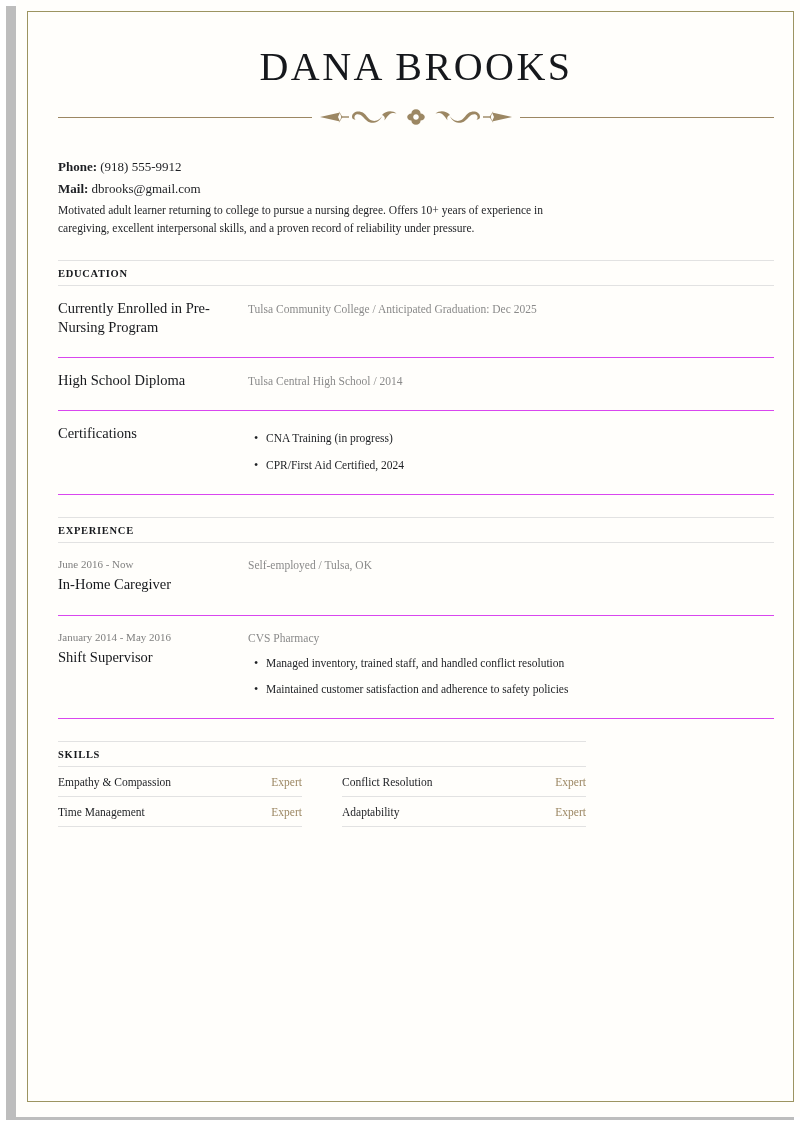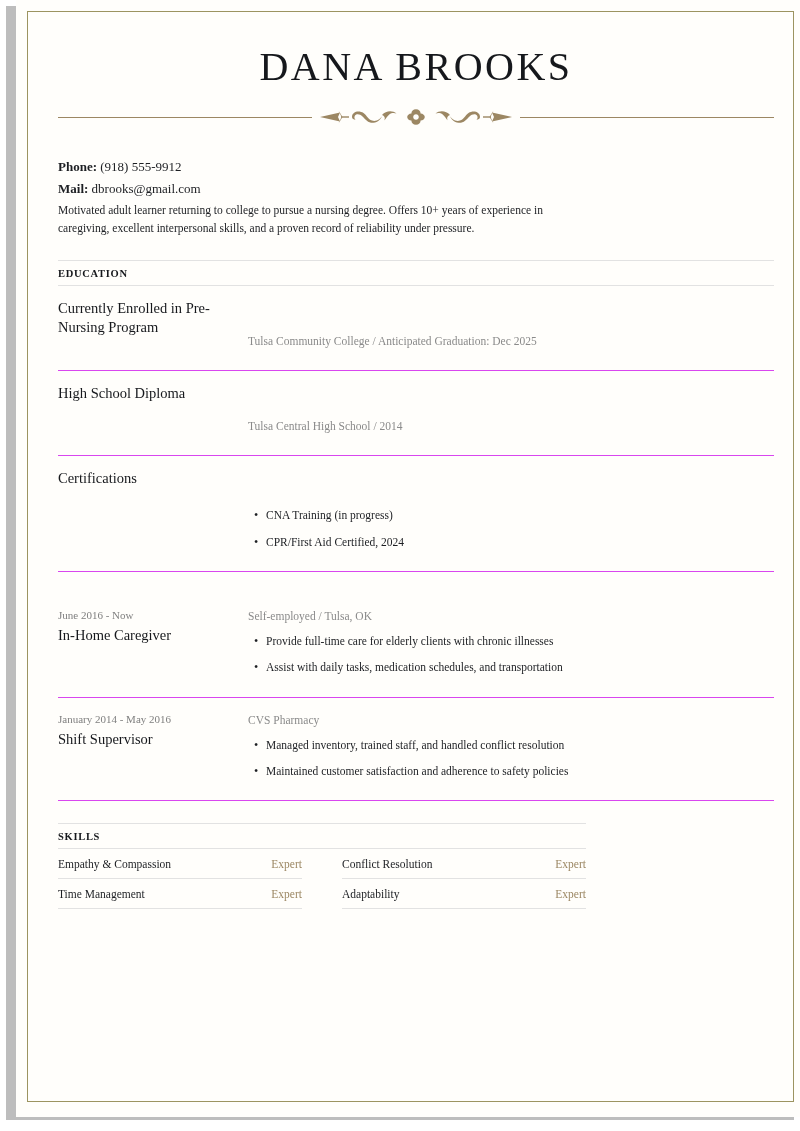--- a/index.html
+++ b/index.html
@@ -173,21 +173,21 @@
     content: "\2022";
     position: absolute;
     left: -12px;
     top: -1px;
     color: #1d1f23;
     font-size: 12px;
   }
   .entry-right.with-org .bullets li:first-child { margin-top: 8px; }
 
   
-  .edu-entry .entry-right { padding-top: 2px; margin-top: 32px; }
+  .edu-entry .entry-right { padding-top: 2px; }
 
   
   .skills-grid {
     display: flex;
     width: 528px;
     gap: 40px;
   }
   .skills-col { width: 244px; }
   .skill-row {
     display: flex;
@@ -291,32 +291,29 @@
         <div class="entry-right">
           <ul class="bullets">
             <li>CNA Training (in progress)</li>
             <li>CPR/First Aid Certified, 2024</li>
           </ul>
         </div>
       </div>
     </div>
 
     <div class="section">
+      <div class="section-head">EXPERIENCE</div>
 
       <div class="entry">
         <div class="entry-left">
           <div class="entry-date">June 2016 - Now</div>
           <div class="entry-title">In-Home Caregiver</div>
         </div>
         <div class="entry-right with-org">
           <div class="entry-org">Self-employed / Tulsa, OK</div>
-          <ul class="bullets">
-            <li>Provide full-time care for elderly clients with chronic illnesses</li>
-            <li>Assist with daily tasks, medication schedules, and transportation</li>
-          </ul>
         </div>
       </div>
 
       <div class="entry">
         <div class="entry-left">
           <div class="entry-date">January 2014 - May 2016</div>
           <div class="entry-title">Shift Supervisor</div>
         </div>
         <div class="entry-right with-org">
           <div class="entry-org">CVS Pharmacy</div>

